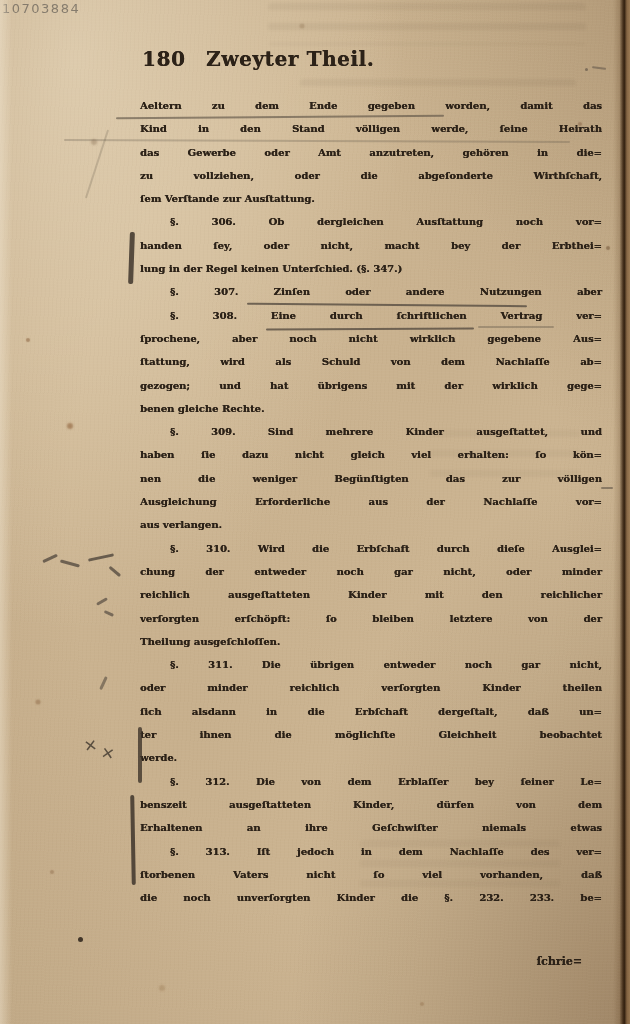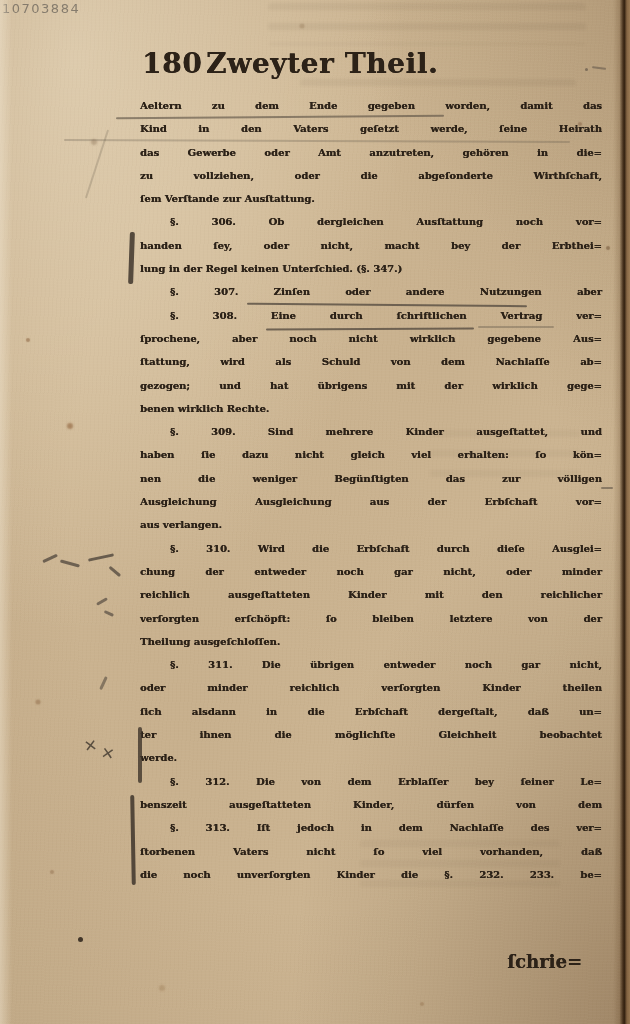--- a/index.html
+++ b/index.html
@@ -22,33 +22,33 @@
   .edge-right{position:absolute;top:0;bottom:0;right:0;width:17px;
     background:linear-gradient(to right, rgba(85,55,25,0) 0%, rgba(85,55,25,0.22) 38%,
       rgba(52,31,13,0.88) 60%, rgba(45,27,11,0.92) 68%, rgba(125,92,58,0.85) 82%,
       rgba(148,113,74,0.8) 100%);}
   .edge-left{position:absolute;top:0;bottom:0;left:0;width:12px;
     background:linear-gradient(to right, rgba(240,228,206,0.5), rgba(240,228,206,0));}
   .scan-number{position:absolute;left:2px;top:1px;
     font-family:"DejaVu Sans","Liberation Sans",sans-serif;
     font-size:13px;letter-spacing:1.5px;color:rgba(105,99,90,0.75);}
   .header{position:absolute;left:142px;top:47px;width:462px;height:26px;
-    color:var(--ink,#2c2218);font-weight:700;font-size:28px;letter-spacing:0.6px;
+    color:var(--ink,#2c2218);font-weight:700;font-size:20px;letter-spacing:0.6px;
     text-shadow:0.3px 0 0 currentColor;}
   .header .pagenum{position:absolute;left:0;top:0;}
   .header .part{position:absolute;left:64px;top:0;}
   .header .title{position:absolute;left:285px;top:0;}
   .body-block{position:absolute;left:140px;top:94px;width:462px;
     color:var(--ink,#2c2218);font-size:10px;font-weight:700;
     text-shadow:0.25px 0 0 currentColor;}
   .line{line-height:23.3px;height:23.3px;text-align:justify;text-align-last:justify;}
   .line.end{text-align-last:left;}
   .line.indent{text-indent:30px;}
   .catchword{position:absolute;top:950px;right:48px;color:var(--ink,#2c2218);
-    font-size:18px;font-weight:700;line-height:23px;text-shadow:0.25px 0 0 currentColor;}
+    font-size:11px;font-weight:700;line-height:23px;text-shadow:0.25px 0 0 currentColor;}
   .pmark{position:absolute;background:var(--pencil,#564c41);border-radius:2px;}
   .xmark{position:absolute;color:#473e33;font-size:16px;font-weight:700;
     font-family:"DejaVu Sans","Liberation Sans",sans-serif;opacity:.85;}
   .ghost{position:absolute;opacity:.09;filter:blur(1.6px);border-radius:4px;
     background:repeating-linear-gradient(180deg, rgba(55,40,25,0.6) 0 7px, rgba(55,40,25,0) 7px 20px);}
   .specks{position:absolute;left:0;top:0;width:4px;height:4px;border-radius:50%;
     box-shadow:
       68px 424px 2px 1px rgba(128,78,38,.5),
       26px 338px 1px 0 rgba(118,74,38,.45),
       92px 140px 2px 1px rgba(112,86,58,.3),
@@ -73,50 +73,51 @@
 
   <div class="scan-number">10703884</div>
 
   <div class="header">
     <span class="pagenum">180</span>
     <span class="part">Zweyter Theil.</span>
   </div>
 
   <div class="body-block" id="page-body">
       <div class="line">Aeltern zu dem Ende gegeben worden, damit das</div>
-      <div class="line">Kind in den Vaters geſetzt werde, ſeine Heirath</div>
+      <div class="line">Kind in den Stand völligen werde, ſeine Heirath</div>
       <div class="line">das Gewerbe oder Amt anzutreten, gehören in die=</div>
       <div class="line">zu vollziehen, oder die abgeſonderte Wirthſchaft,</div>
       <div class="line end">ſem Verſtande zur Ausſtattung.</div>
       <div class="line indent">§. 306. Ob dergleichen Ausſtattung noch vor=</div>
       <div class="line">handen ſey, oder nicht, macht bey der Erbthei=</div>
       <div class="line end">lung in der Regel keinen Unterſchied. (§. 347.)</div>
       <div class="line indent">§. 307. Zinſen oder andere Nutzungen aber</div>
       <div class="line indent">§. 308. Eine durch ſchriftlichen Vertrag ver=</div>
       <div class="line">ſprochene, aber noch nicht wirklich gegebene Aus=</div>
       <div class="line">ſtattung, wird als Schuld von dem Nachlaſſe ab=</div>
       <div class="line">gezogen; und hat übrigens mit der wirklich gege=</div>
-      <div class="line end">benen wirklich Rechte.</div>
+      <div class="line end">benen gleiche Rechte.</div>
       <div class="line indent">§. 309. Sind mehrere Kinder ausgeſtattet, und</div>
       <div class="line">haben ſie dazu nicht gleich viel erhalten: ſo kön=</div>
       <div class="line">nen die weniger Begünſtigten das zur völligen</div>
-      <div class="line">Ausgleichung Ausgleichung aus der Erbſchaft vor=</div>
+      <div class="line">Ausgleichung Erforderliche aus der Nachlaſſe vor=</div>
       <div class="line end">aus verlangen.</div>
       <div class="line indent">§. 310. Wird die Erbſchaft durch dieſe Ausglei=</div>
       <div class="line">chung der entweder noch gar nicht, oder minder</div>
       <div class="line">reichlich ausgeſtatteten Kinder mit den reichlicher</div>
       <div class="line">verſorgten erſchöpft: ſo bleiben letztere von der</div>
       <div class="line end">Theilung ausgeſchloſſen.</div>
       <div class="line indent">§. 311. Die übrigen entweder noch gar nicht,</div>
       <div class="line">oder minder reichlich verſorgten Kinder theilen</div>
       <div class="line">ſich alsdann in die Erbſchaft dergeſtalt, daß un=</div>
       <div class="line">ter ihnen die möglichſte Gleichheit beobachtet</div>
       <div class="line end">werde.</div>
       <div class="line indent">§. 312. Die von dem Erblaſſer bey ſeiner Le=</div>
       <div class="line">benszeit ausgeſtatteten Kinder, dürfen von dem</div>
+      <div class="line">Erhaltenen an ihre Geſchwiſter niemals etwas</div>
       <div class="line indent">§. 313. Iſt jedoch in dem Nachlaſſe des ver=</div>
       <div class="line">ſtorbenen Vaters nicht ſo viel vorhanden, daß</div>
       <div class="line">die noch unverſorgten Kinder die §. 232. 233. be=</div>
     </div>
 
   <div class="catchword">ſchrie=</div>
 
   <div class="pmark" style="left:116px;top:116px;width:328px;height:2px;opacity:.6;transform:rotate(-0.4deg);"></div>
   <div class="pmark" style="left:64px;top:140px;width:506px;height:1.5px;opacity:.26;transform:rotate(0.2deg);"></div>
   <div class="pmark" style="left:247px;top:304px;width:280px;height:2.3px;opacity:.8;transform:rotate(0.5deg);"></div>

